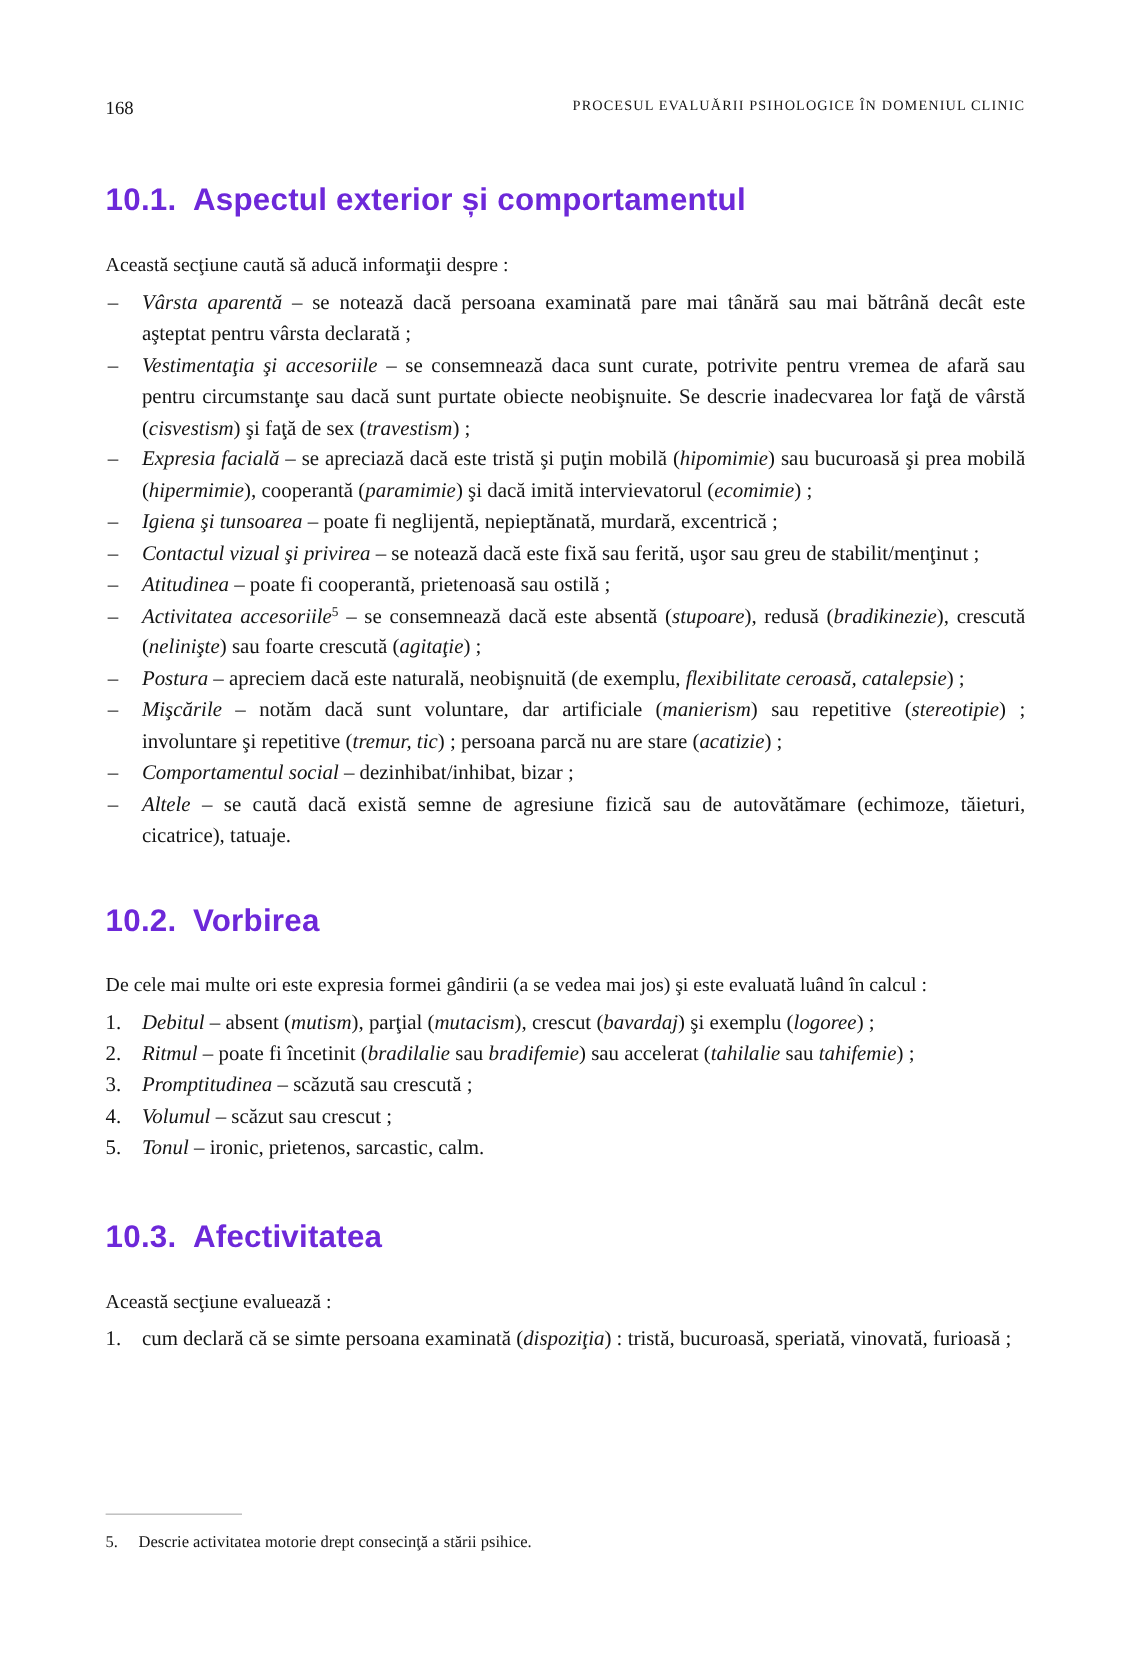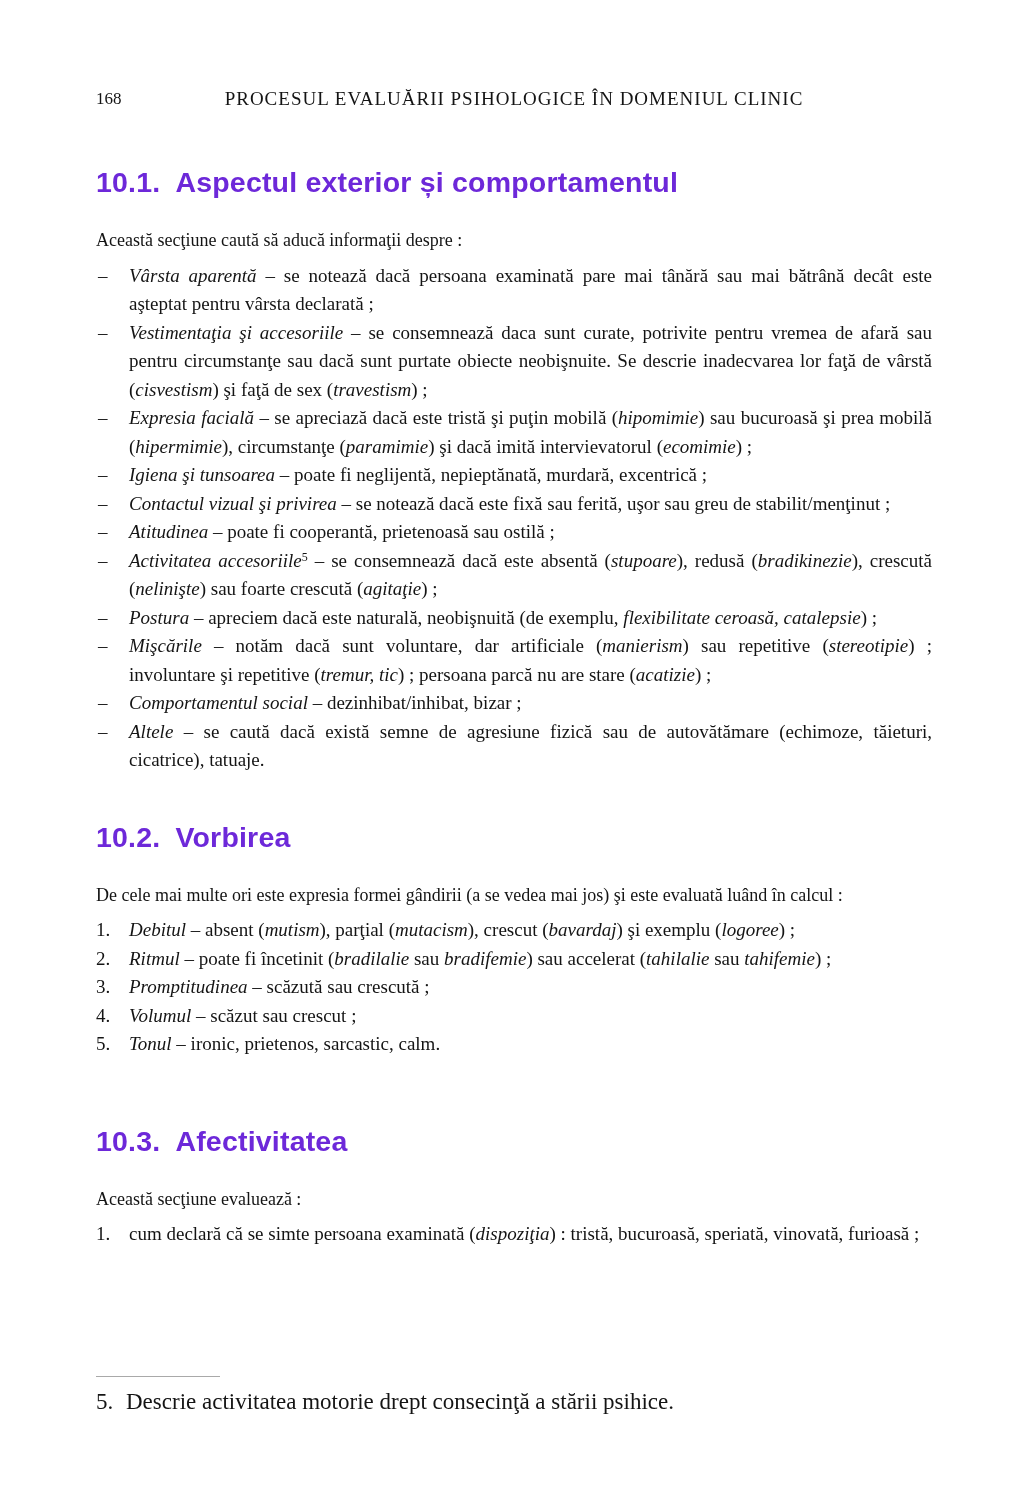--- a/index.html
+++ b/index.html
@@ -6,63 +6,63 @@
   body { background: #ffffff; width: 1024px; }
   .page {
     position: relative; width: 1024px; height: 1504px; background: #ffffff;
     font-family: "Liberation Serif", "DejaVu Serif", serif; color: #141414;
     overflow: hidden;
   }
   .content { position: absolute; left: 96px; top: 88px; width: 836px; }
 
   .running-header { position: relative; height: 26px; }
   .pagenum { position: absolute; left: 0; top: 1px; font-size: 17px; }
-  .rh-title { display: block; text-align: center; font-size: 19px; letter-spacing: 1px; }
+  .rh-title { display: block; text-align: right; font-size: 13px; letter-spacing: 1px; }
 
   .sec-h {
     font-family: "Liberation Sans", "DejaVu Sans", sans-serif;
     font-weight: 600; font-size: 28.5px; color: #6d28d9; margin: 0;
     letter-spacing: 0.2px;
   }
   #sec-1 .sec-h { margin-top: 52px; }
   #sec-2 .sec-h { margin-top: 46px; }
-  #sec-3 .sec-h { margin-top: 66px; }
+  #sec-3 .sec-h { margin-top: 50px; }
   .sec-num { margin-right: 15px; }
 
   .intro { margin: 27px 0 0 0; font-size: 18px; line-height: 28.5px; text-align: justify; }
   .list { margin-top: 7px; }
   .li { position: relative; padding-left: 33px; font-size: 19px; line-height: 28.5px; text-align: justify; }
   .li .marker { position: absolute; left: 2px; top: 0; }
   .num .marker { left: 0; }
   sup { font-size: 12px; line-height: 0; vertical-align: 6px; }
   i { font-style: italic; }
 
   .footnote-block { position: absolute; left: 96px; top: 1376px; width: 836px; }
   .fn-rule { width: 124px; border-top: 1px solid #a9a9a9; }
-  .footnote { margin: 13px 0 0 0; font-size: 23px; line-height: 24px; }
+  .footnote { margin: 13px 0 0 0; font-size: 15px; line-height: 24px; }
   .fn-num { display: inline-block; width: 30px; }
 </style>
 </head>
 <body>
 
 <div class="page">
   <div class="content">
 
     <div class="running-header">
       <span class="pagenum">168</span>
       <span class="rh-title">PROCESUL EVALUĂRII PSIHOLOGICE ÎN DOMENIUL CLINIC</span>
     </div>
 
     <section id="sec-1">
       <h2 class="sec-h"><span class="sec-num">10.1.</span><span class="sec-title">Aspectul exterior și comportamentul</span></h2>
       <p class="intro">Această secţiune caută să aducă informaţii despre :</p>
       <div class="list dash">
           <div class="li"><span class="marker">–</span><span><i>Vârsta aparentă</i><span> – se notează dacă persoana examinată pare mai tânără sau mai bătrână decât este aşteptat pentru vârsta declarată ;</span></span></div>
           <div class="li"><span class="marker">–</span><span><i>Vestimentaţia şi accesoriile</i><span> – se consemnează daca sunt curate, potrivite pentru vremea de afară sau pentru circumstanţe sau dacă sunt purtate obiecte neobişnuite. Se descrie inadecvarea lor faţă de vârstă (</span><i>cisvestism</i><span>) şi faţă de sex (</span><i>travestism</i><span>) ;</span></span></div>
-          <div class="li"><span class="marker">–</span><span><i>Expresia facială</i><span> – se apreciază dacă este tristă şi puţin mobilă (</span><i>hipomimie</i><span>) sau bucuroasă şi prea mobilă (</span><i>hipermimie</i><span>), circumstanţe (</span><i>paramimie</i><span>) şi dacă imită intervievatorul (</span><i>ecomimie</i><span>) ;</span></span></div>
+          <div class="li"><span class="marker">–</span><span><i>Expresia facială</i><span> – se apreciază dacă este tristă şi puţin mobilă (</span><i>hipomimie</i><span>) sau bucuroasă şi prea mobilă (</span><i>hipermimie</i><span>), cooperantă (</span><i>paramimie</i><span>) şi dacă imită intervievatorul (</span><i>ecomimie</i><span>) ;</span></span></div>
           <div class="li"><span class="marker">–</span><span><i>Igiena şi tunsoarea</i><span> – poate fi neglijentă, nepieptănată, murdară, excentrică ;</span></span></div>
           <div class="li"><span class="marker">–</span><span><i>Contactul vizual şi privirea</i><span> – se notează dacă este fixă sau ferită, uşor sau greu de stabilit/menţinut ;</span></span></div>
           <div class="li"><span class="marker">–</span><span><i>Atitudinea</i><span> – poate fi cooperantă, prietenoasă sau ostilă ;</span></span></div>
           <div class="li"><span class="marker">–</span><span><i>Activitatea accesoriile</i><sup>5</sup><span> – se consemnează dacă este absentă (</span><i>stupoare</i><span>), redusă (</span><i>bradikinezie</i><span>), crescută (</span><i>nelinişte</i><span>) sau foarte crescută (</span><i>agitaţie</i><span>) ;</span></span></div>
           <div class="li"><span class="marker">–</span><span><i>Postura</i><span> – apreciem dacă este naturală, neobişnuită (de exemplu, </span><i>flexibilitate ceroasă, catalepsie</i><span>) ;</span></span></div>
           <div class="li"><span class="marker">–</span><span><i>Mişcările</i><span> – notăm dacă sunt voluntare, dar artificiale (</span><i>manierism</i><span>) sau repetitive (</span><i>stereotipie</i><span>) ; involuntare şi repetitive (</span><i>tremur, tic</i><span>) ; persoana parcă nu are stare (</span><i>acatizie</i><span>) ;</span></span></div>
           <div class="li"><span class="marker">–</span><span><i>Comportamentul social</i><span> – dezinhibat/inhibat, bizar ;</span></span></div>
           <div class="li"><span class="marker">–</span><span><i>Altele</i><span> – se caută dacă există semne de agresiune fizică sau de autovătămare (echimoze, tăieturi, cicatrice), tatuaje.</span></span></div>
         </div>
     </section>

